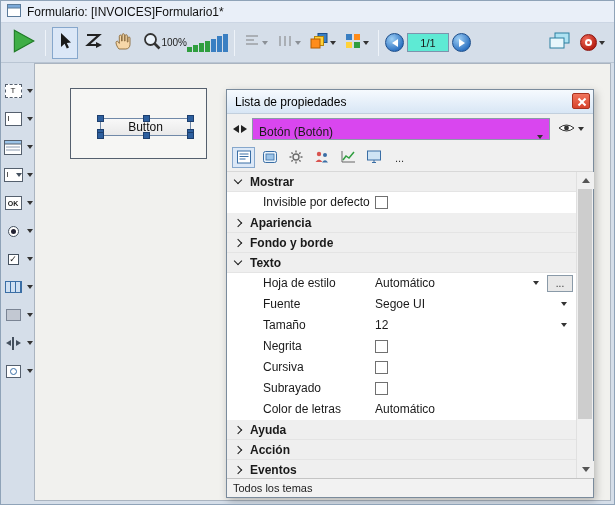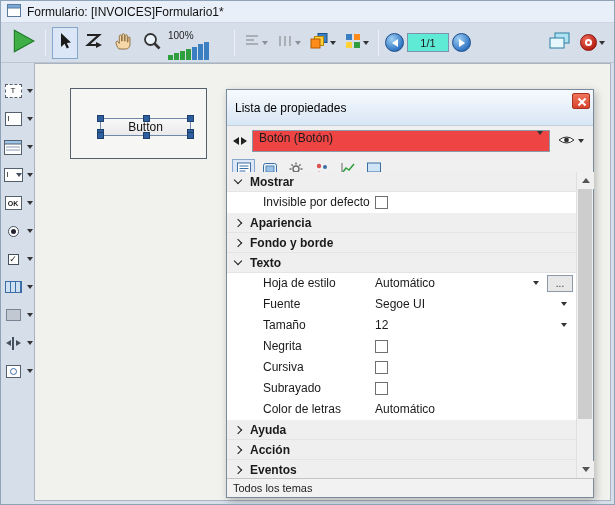--- a/index.html
+++ b/index.html
@@ -11,21 +11,21 @@
   .title-text{font-size:12px;color:#111;white-space:nowrap}
 
   
   .toolbar{position:absolute;left:0;top:22px;right:0;height:40px;background:#d5dee9;border-bottom:1px solid #b9c5d3;display:flex;align-items:center;padding:0 6px;column-gap:3px}
   .tb-btn{height:32px;min-width:26px;display:flex;align-items:center;justify-content:center;background:transparent;border:1px solid transparent;padding:0 2px;cursor:default}
   .tb-btn.selected{background:#dbe7f7;border-color:#86a7cc}
   .tb-btn.disabled{opacity:.45}
   .tb-sep{width:1px;height:26px;background:#b9c4d2;border-right:1px solid #eef3f9;margin:0 3px}
   .split{gap:2px}
   .tri-down{width:0;height:0;border-left:3.5px solid transparent;border-right:3.5px solid transparent;border-top:4px solid #333}
-  .zoomwidget{width:60px;height:34px;display:flex;flex-direction:column;align-items:flex-start;justify-content:flex-end}
+  .zoomwidget{width:60px;height:34px;display:flex;flex-direction:row;align-items:center;justify-content:flex-end}
   .zoomlabel{font-size:10px;line-height:11px;color:#222}
   .zoombars{display:flex;align-items:flex-end;gap:1px;height:19px}
   .zoombars i{display:block;width:5px}
   .zoombars i:nth-child(1){height:5px;background:#2f9e3f}
   .zoombars i:nth-child(2){height:7px;background:#2f9e3f}
   .zoombars i:nth-child(3){height:9px;background:#2f9e3f}
   .zoombars i:nth-child(4){height:11px;background:#2f9e3f}
   .zoombars i:nth-child(5){height:13px;background:#3a7fc2}
   .zoombars i:nth-child(6){height:16px;background:#3a7fc2}
   .zoombars i:nth-child(7){height:18px;background:#3a7fc2}
@@ -63,30 +63,30 @@
   .canvas{position:absolute;left:33px;top:62px;right:3px;bottom:3px;background:#f1f1ee;border:1px solid #aab4c0}
   .formpage{position:absolute;left:35px;top:24px;width:137px;height:71px;background:#f6f6f4;border:1px solid #55606e}
   .btn-widget{position:absolute;left:29px;top:29px;width:91px;height:18px;background:linear-gradient(#f8f8f8,#e9e9e9);border:1px solid #7089a8;display:flex;align-items:center;justify-content:center;font-size:12px;color:#111}
   .handle{position:absolute;width:7px;height:7px;background:#2d5f9e;border:1px solid #1d3f6e}
   .h-tl{left:-4px;top:-4px}.h-tm{left:42px;top:-4px}.h-tr{right:-4px;top:-4px}
   .h-ml{left:-4px;top:10px}.h-mr{right:-4px;top:10px}
   .h-bl{left:-4px;bottom:-4px}.h-bm{left:42px;bottom:-4px}.h-br{right:-4px;bottom:-4px}
 
   
   .props{position:absolute;left:225px;top:88px;width:368px;height:409px;background:#f0f0f0;border:1px solid #7a8b9c;box-shadow:2px 3px 8px rgba(0,0,0,.25)}
-  .props-title{position:relative;height:36px;background:linear-gradient(#f6fafe,#d8e6f5);border-bottom:1px solid #c2cfdd;display:flex;align-items:center;padding:0 8px;font-size:12px;color:#000}
+  .props-title{position:relative;height:24px;background:linear-gradient(#f6fafe,#d8e6f5);border-bottom:1px solid #c2cfdd;display:flex;align-items:center;padding:0 8px;font-size:12px;color:#000}
   .close{position:absolute;right:3px;top:3px;width:18px;height:16px;background:linear-gradient(#f0745c,#d8432c);border:1px solid #a8321f;border-radius:2px;cursor:default}
   .close::before,.close::after{content:"";position:absolute;left:8px;top:3px;width:2px;height:10px;background:#fff}
   .close::before{transform:rotate(45deg)}
   .close::after{transform:rotate(-45deg)}
   .selrow{height:30px;display:flex;align-items:center;padding:0 6px;gap:5px}
   .objnav{display:flex;gap:2px;align-items:center}
   .objnav .tl{width:0;height:0;border-top:4px solid transparent;border-bottom:4px solid transparent;border-right:6px solid #222}
   .objnav .tr{width:0;height:0;border-top:4px solid transparent;border-bottom:4px solid transparent;border-left:6px solid #222}
-  .combo{flex:1;height:22px;background:#ef4444;border:1px solid #8a9aa8;display:flex;align-items:flex-start;padding:0 6px;position:relative}
+  .combo{flex:1;height:22px;background:#d946ef;border:1px solid #8a9aa8;display:flex;align-items:flex-end;padding:0 6px;position:relative}
   .combo .tri-down{position:absolute;right:6px}
   .eyebtn{width:32px;height:22px;display:flex;align-items:center;justify-content:center;gap:3px;background:transparent;border:none}
   .tabsrow{height:28px;display:flex;align-items:center;padding:0 5px;gap:3px;border-bottom:1px solid #d8d8d8}
   .ptab{width:23px;height:21px;display:flex;align-items:center;justify-content:center;border:1px solid transparent;background:transparent;font-size:11px;color:#333;cursor:default}
   .ptab.selected{background:#dce8f7;border-color:#86a7cc}
   .plist{position:absolute;left:0;top:82px;right:0;bottom:19px;background:#5eead4}
   .plist-inner{margin-right:17px}
   .sec{height:20px;background:#efefef;border-bottom:1px solid #e4e4e4;display:flex;align-items:center;padding-left:8px;gap:9px}
   .sec b{font-size:12px}
   .cv{width:6px;height:6px;border-right:1.7px solid #1a1a1a;border-bottom:1.7px solid #1a1a1a;display:inline-block}

